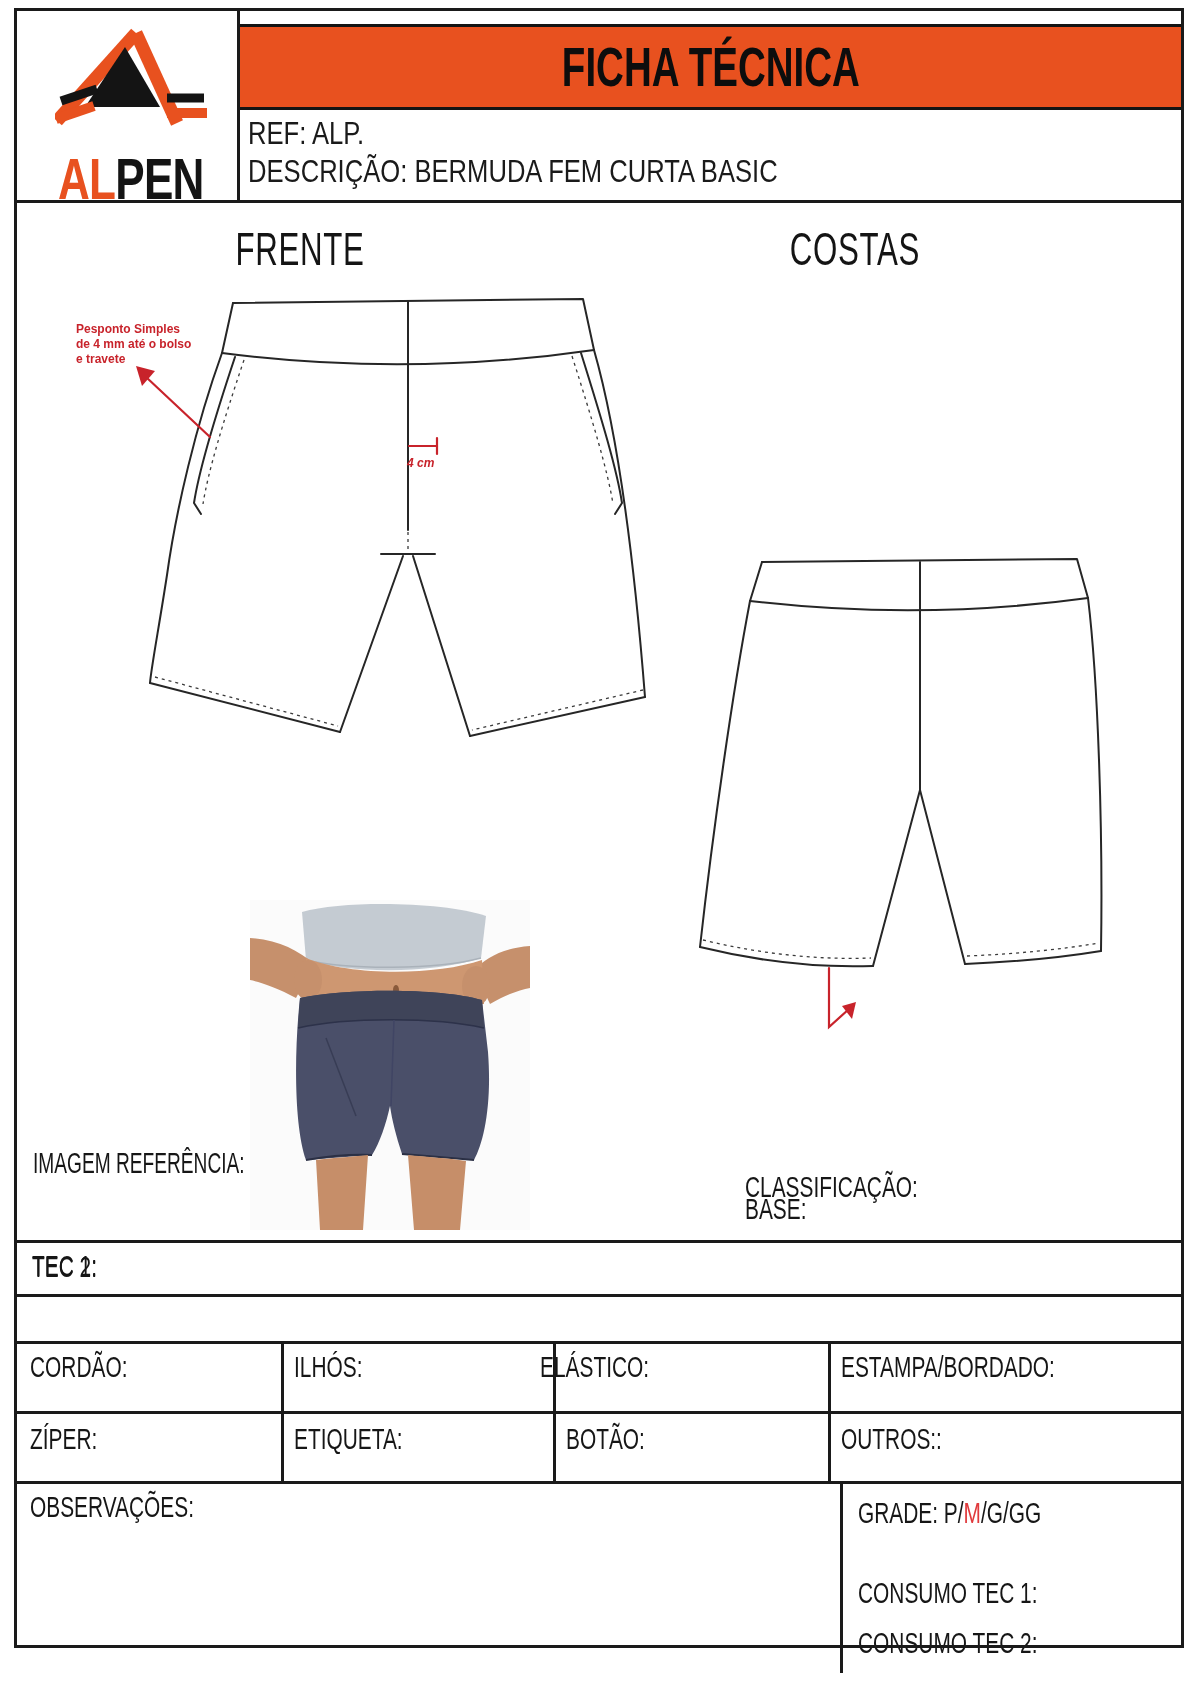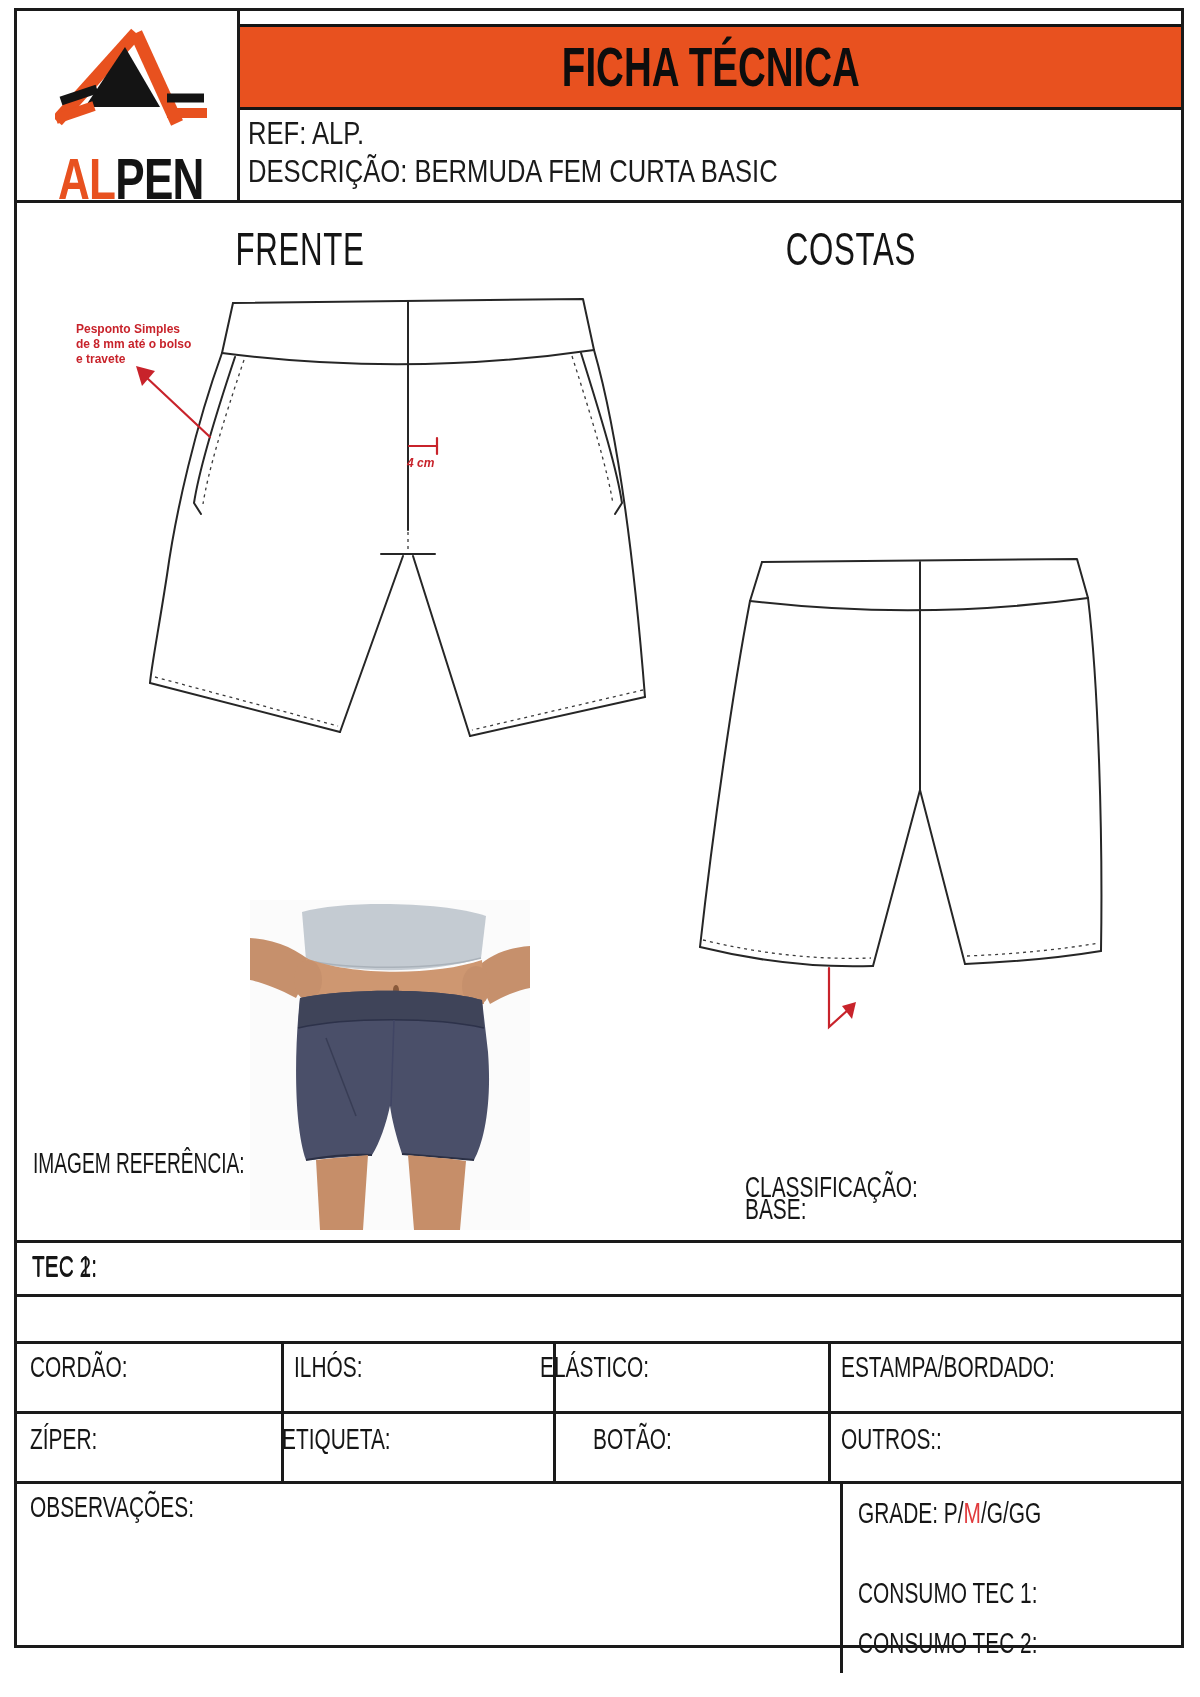--- a/index.html
+++ b/index.html
@@ -60,21 +60,21 @@
 <div class="abs" style="left:248px;top:116px;">
   <span class="cond hdr-line">REF: ALP.</span>
 </div>
 <div class="abs" style="left:248px;top:154px;">
   <span class="cond hdr-line">DESCRIÇÃO: BERMUDA FEM CURTA BASIC</span>
 </div>
 
 <div class="abs" style="left:200px;top:222px;width:200px;text-align:center;">
   <span class="cond-c view-title">FRENTE</span>
 </div>
-<div class="abs" style="left:755px;top:222px;width:200px;text-align:left;">
+<div class="abs" style="left:755px;top:222px;width:200px;text-align:center;">
   <span class="cond-c view-title">COSTAS</span>
 </div>
 
 <svg class="abs" style="left:250px;top:900px;" width="280" height="330" viewBox="0 0 280 330">
   <rect width="280" height="330" fill="#FBFBFB"></rect>
   <g>
     <path d="M52,12 C95,0 195,2 236,16 L231,58 C180,74 102,74 56,60 Z" fill="#C4CBD2"></path>
     <path d="M56,60 C100,70 185,70 231,58" stroke="#AAB2BA" stroke-width="1.5" fill="none"></path>
   </g>
   <g>
@@ -144,21 +144,21 @@
     <path class="redline" d="M437,438 L437,454"></path>
   </g>
   <g>
     <path class="redline" d="M829,968 L829,1027 L849,1009"></path>
     <polygon class="redfill" points="856,1002 842,1006 852,1019"></polygon>
   </g>
 </svg>
 
 <div class="abs red-note" style="left:76px;top:322px;">
   <div>Pesponto Simples</div>
-  <div>de 8 mm até o bolso</div>
+  <div>de 4 mm até o bolso</div>
   <div>e travete</div>
 </div>
 <div class="abs red-note" style="left:407px;top:456px;font-style:italic;">4 cm</div>
 
 <div class="abs" style="left:33px;top:1148px;">
   <span class="cond label" style="transform:scaleX(.66);">IMAGEM REFERÊNCIA:</span>
 </div>
 <div class="abs" style="left:745px;top:1156px;margin-top:16px;">
   <span class="cond label">CLASSIFICAÇÃO:</span>
 </div>
@@ -182,24 +182,24 @@
 <div class="abs" style="left:540px;top:1352px;">
   <span class="cond label">ELÁSTICO:</span>
 </div>
 <div class="abs" style="left:841px;top:1352px;">
   <span class="cond label">ESTAMPA/BORDADO:</span>
 </div>
 
 <div class="abs" style="left:30px;top:1424px;">
   <span class="cond label">ZÍPER:</span>
 </div>
-<div class="abs" style="left:282px;top:1424px;">
+<div class="abs" style="left:294px;top:1424px;">
   <span class="cond label">ETIQUETA:</span>
 </div>
-<div class="abs" style="left:566px;top:1424px;margin-left:27px;">
+<div class="abs" style="left:566px;top:1424px;">
   <span class="cond label">BOTÃO:</span>
 </div>
 <div class="abs" style="left:841px;top:1424px;">
   <span class="cond label">OUTROS::</span>
 </div>
 
 <div class="abs" style="left:30px;top:1492px;">
   <span class="cond label">OBSERVAÇÕES:</span>
 </div>
 

